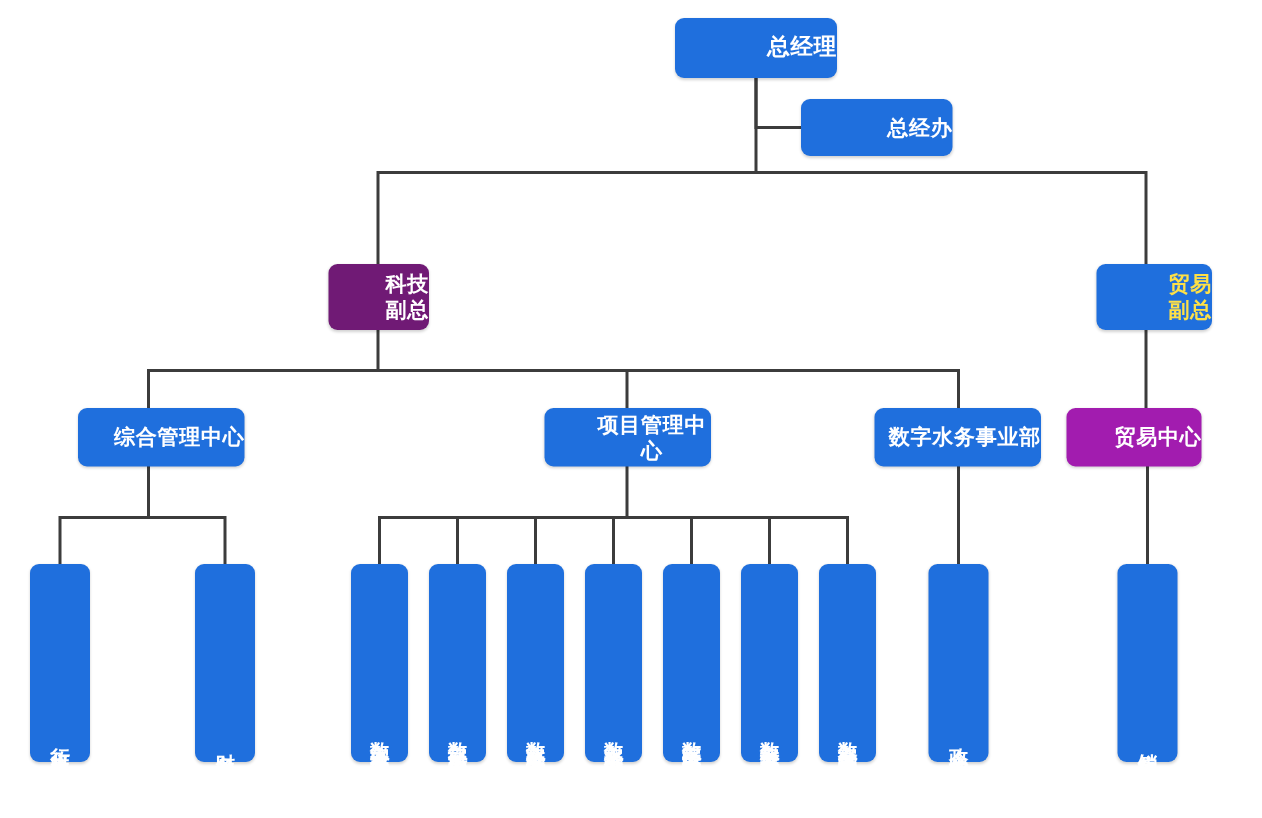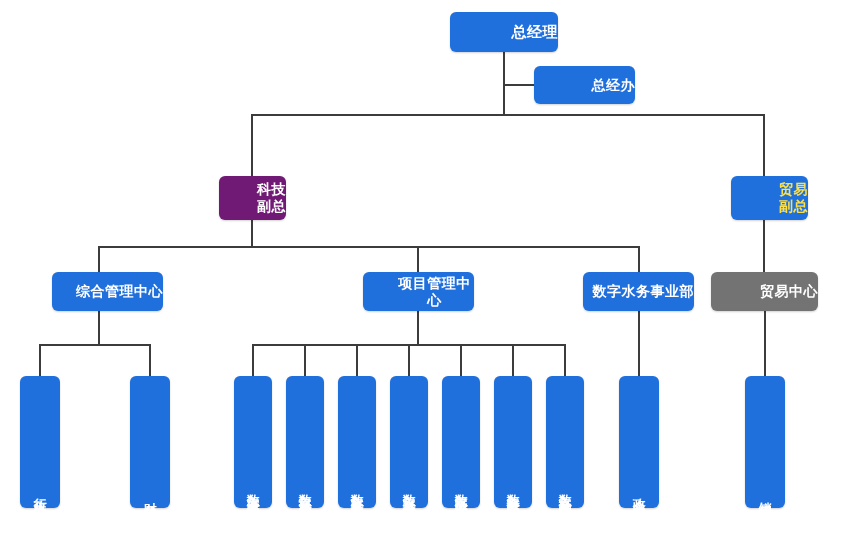--- a/index.html
+++ b/index.html
@@ -80,21 +80,21 @@
     </div>
     <div class="node s-md" style="left: 52px; top: 272px; width: 111px; height: 39px; background: rgb(31, 111, 221); color: rgb(255, 255, 255);">
       <span class="label">综合管理中心</span>
     </div>
     <div class="node s-md" style="left: 363px; top: 272px; width: 111px; height: 39px; background: rgb(31, 111, 221); color: rgb(255, 255, 255); padding-left: 32px;">
       <span class="label">项目管理中心</span>
     </div>
     <div class="node s-md" style="left: 583px; top: 272px; width: 111px; height: 39px; background: rgb(31, 111, 221); color: rgb(255, 255, 255);">
       <span class="label">数字水务事业部</span>
     </div>
-    <div class="node s-md" style="left: 711px; top: 272px; width: 107px; height: 39px; background: #737373; color: rgb(255, 255, 255);">
+    <div class="node s-md" style="left: 711px; top: 272px; width: 90px; height: 39px; background: #a21caf; color: rgb(255, 255, 255);">
       <span class="label">贸易中心</span>
     </div>
     <div class="node vertical s-sm" style="left: 20px; top: 376px; width: 40px; height: 132px; background: rgb(31, 111, 221); color: rgb(255, 255, 255);">
       <span class="label">行政人事部</span>
     </div>
     <div class="node vertical s-sm" style="left: 130px; top: 376px; width: 40px; height: 132px; background: rgb(31, 111, 221); color: rgb(255, 255, 255);">
       <span class="label">财务部</span>
     </div>
     <div class="node vertical s-sm" style="left: 234px; top: 376px; width: 38px; height: 132px; background: rgb(31, 111, 221); color: rgb(255, 255, 255);">
       <span class="label">数字农业事业部</span>

